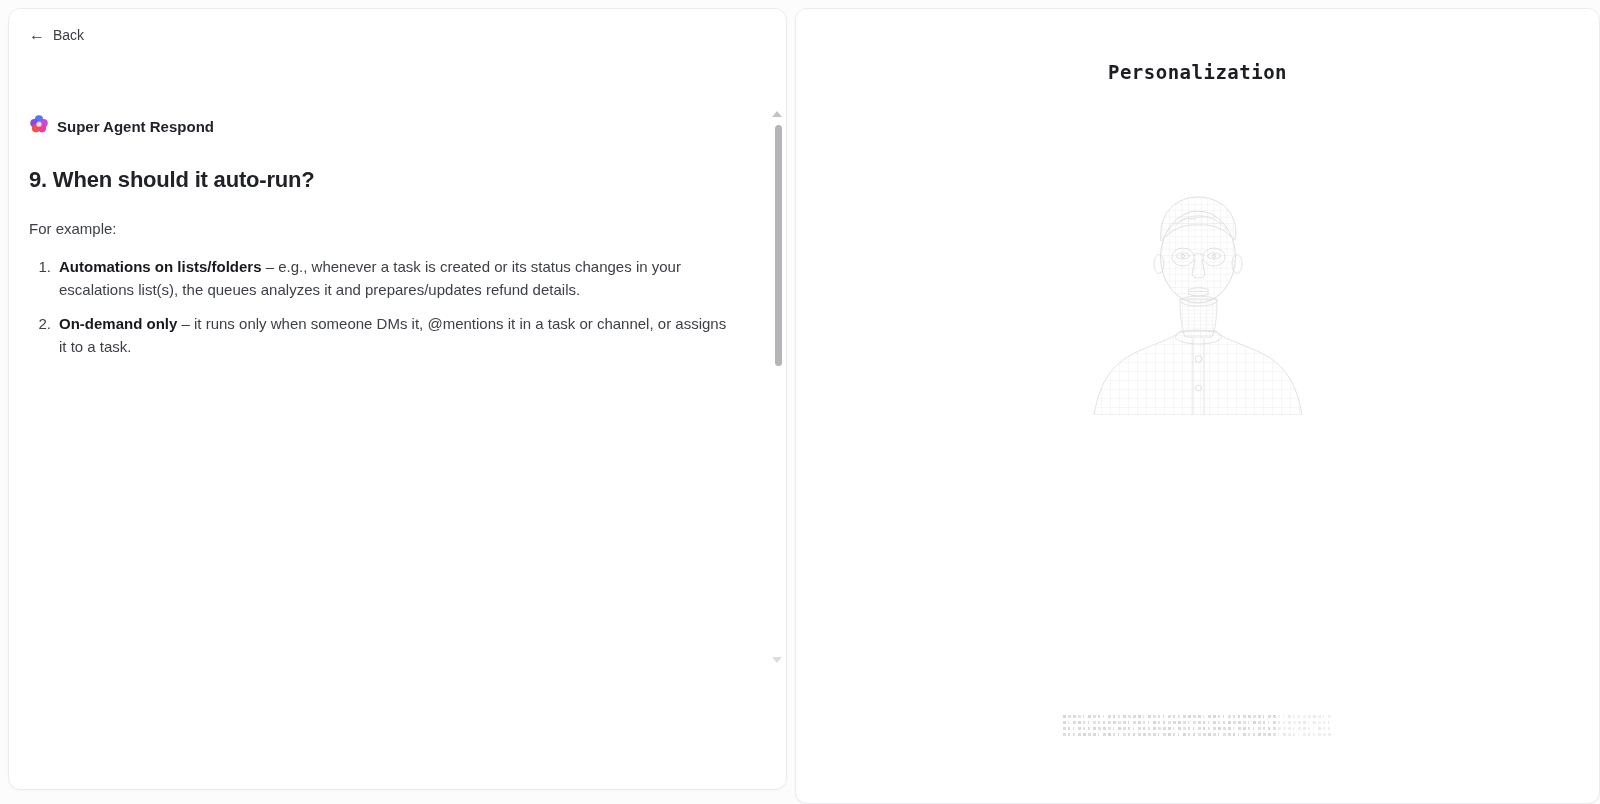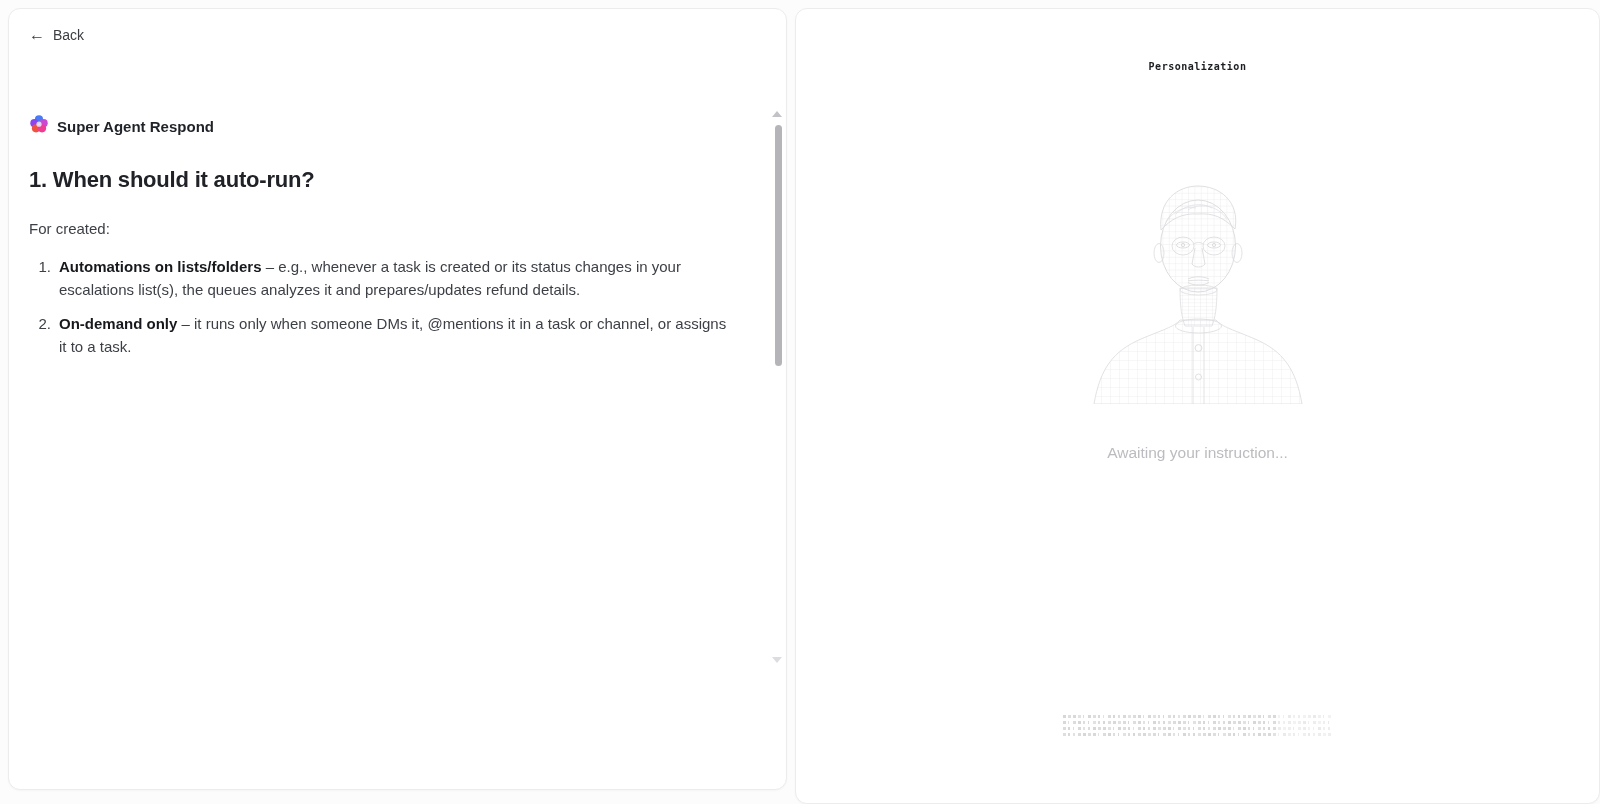--- a/index.html
+++ b/index.html
@@ -48,21 +48,21 @@
   .composer-placeholder { position: absolute; left: 24px; top: 15px; font-size: 15px;
     background: linear-gradient(90deg, #ee5f9b 0%, #c862c0 55%, #8f6ce0 100%);
     -webkit-background-clip: text; background-clip: text; color: transparent; }
   .circle-btn { position: absolute; bottom: 13px; width: 29px; height: 29px; border-radius: 50%; display: flex; align-items: center; justify-content: center; cursor: pointer; border: none; }
   .plus-btn { left: 22px; background: #ececec; color: #46484d; font-size: 18px; font-weight: 400; }
   .send-btn { right: 24px; background: #f3f3f4; color: #a3a3a8; font-size: 16px; }
 
   
   .step-block { margin-top: 52px; text-align: center; font-family: "DejaVu Sans Mono", monospace; }
   .step-label { font-size: 11px; letter-spacing: 2px; color: #b9b9bd; }
-  .step-title { margin-top: 8px; font-size: 10px; font-weight: 700; color: #1c1e22; letter-spacing: 0.5px; }
+  .step-title { margin-top: 8px; font-size: 19px; font-weight: 700; color: #1c1e22; letter-spacing: 0.5px; }
 
   .bust-wrap { margin-top: 108px; display: flex; justify-content: center; }
 
   .awaiting { margin-top: 40px; text-align: center; color: #bcbcc0; font-size: 15.5px; }
 
   .dot-matrix { position: absolute; left: 50%; transform: translateX(-50%); bottom: 67px;
     display: grid; grid-template-columns: repeat(54, 5px); grid-auto-rows: 3px; row-gap: 3px; }
   .dot-matrix .cell { height: 3px; }
 </style>
 </head>
@@ -87,24 +87,24 @@
           <circle cx="7.0" cy="14.3" r="4.1" fill="#f05240"></circle>
           <circle cx="13.0" cy="14.3" r="4.1" fill="#ee3d92"></circle>
           <circle cx="10" cy="10.2" r="2.6" fill="#e9e9ff" opacity="0.85"></circle>
         </svg>
       </span>
       <span class="agent-title">Super Agent Respond</span>
     </div>
 
 
 
-    <h2 class="q-heading">1. When should it auto-run?</h2>
-
-
-    <p class="p-example">For created:</p>
+    <h2 class="q-heading">9. When should it auto-run?</h2>
+
+
+    <p class="p-example">For example:</p>
 
     <ol class="options">
       <li>
         <span class="num">1.</span>
         <span class="opt-text"><span class="opt-bold">Automations on lists/folders</span><span> – e.g., whenever a task is created or its status changes in your escalations list(s), the queues analyzes it and prepares/updates refund details.</span></span>
       </li>
       <li>
         <span class="num">2.</span>
         <span class="opt-text"><span class="opt-bold">On-demand only</span><span> – it runs only when someone DMs it, @mentions it in a task or channel, or assigns it to a task.</span></span>
       </li>
@@ -162,21 +162,20 @@
       <ellipse cx="122" cy="65" rx="6.5" ry="3" stroke="#d7d7db" stroke-width="0.8"></ellipse>
       <circle cx="91" cy="65" r="1.6" stroke="#d4d4d8" stroke-width="0.8"></circle>
       <circle cx="122" cy="65" r="1.6" stroke="#d4d4d8" stroke-width="0.8"></circle>
 
       <path d="M103 68 L100 84 M110 68 L113 84 M100 84 C103 88 110 88 113 84" stroke="#d8d8dc" stroke-width="0.8"></path>
 
       <path d="M96 99 C102 96 111 96 117 99 M96 102.5 C102 106 111 106 117 102.5 M96 100.8 C103 100 110 100 117 100.8" stroke="#d8d8dc" stroke-width="0.8"></path>
     </svg>
   </div>
 
-  <div class="awaiting">Awaiting your instruction...</div>
 
   <div class="dot-matrix">
       <div class="cell">
         <div style="width: 3px; height: 3px; background: rgb(215, 215, 215);"></div>
       </div>
       <div class="cell">
         <div style="width: 3px; height: 3px; background: rgb(222, 222, 222);"></div>
       </div>
       <div class="cell">
         <div style="width: 3px; height: 3px; background: rgb(217, 217, 217);"></div>

